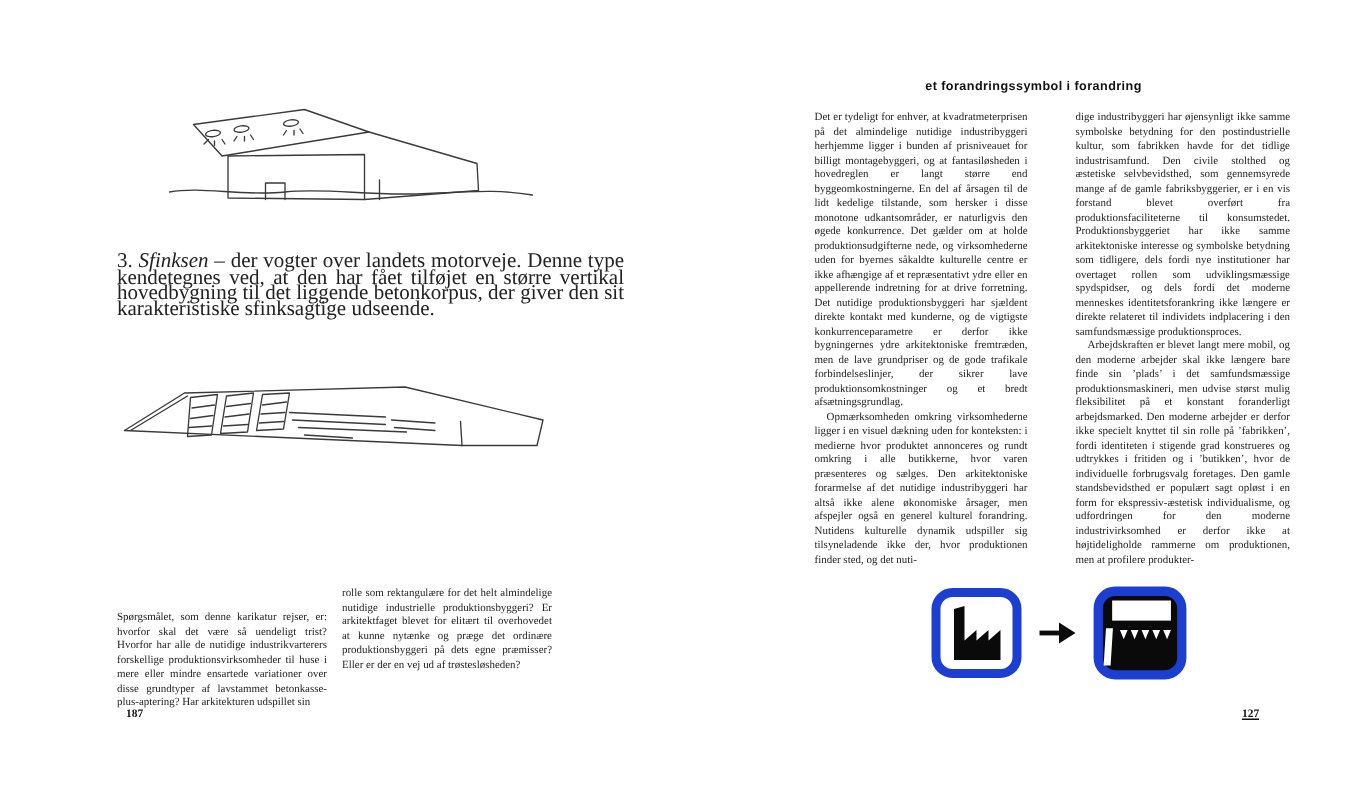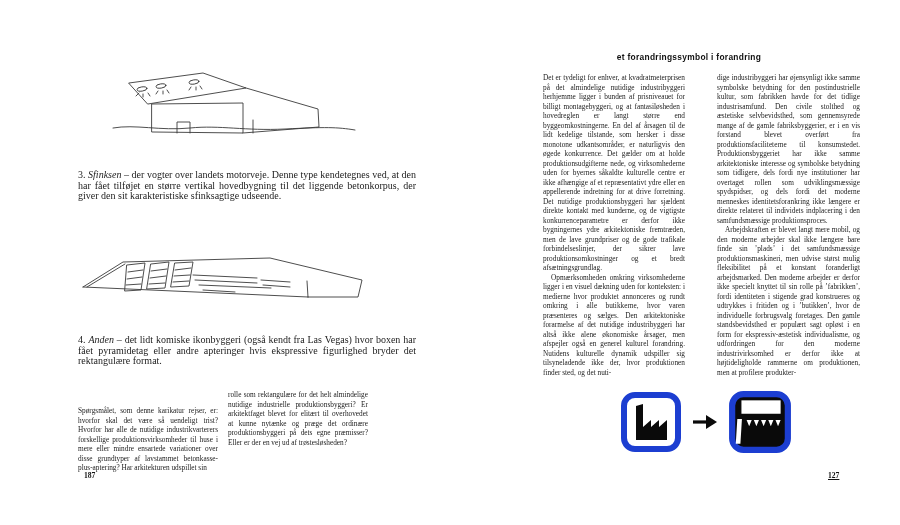--- a/index.html
+++ b/index.html
@@ -4,21 +4,21 @@
 <style>
   html,body{margin:0;padding:0;}
   body{
     width:900px;height:525px;position:relative;overflow:hidden;
     background:#ffffff;color:#1c1c1c;
     font-family:"Liberation Serif","DejaVu Serif",serif;
   }
   .abs{position:absolute;}
   .sketch svg{display:block;}
   .sketch path,.sketch ellipse{fill:none;stroke:#3a3a3a;stroke-width:0.9;stroke-linecap:round;stroke-linejoin:round;}
-  .caption{font-size:10px;line-height:10.6px;text-align:justify;color:#222;}
+  .caption{font-size:14px;line-height:10.6px;text-align:justify;color:#222;}
   .body-col{font-size:7.3px;line-height:9.5px;text-align:justify;color:#222;}
   .body-col p{margin:0;}
   .body-col p.indent{text-indent:8px;}
   .pagenum{font-size:7.6px;font-weight:bold;color:#111;}
   .chapter-head{
     font-family:"Liberation Sans","DejaVu Sans",sans-serif;
     font-weight:bold;font-size:8.4px;letter-spacing:0.3px;text-align:center;color:#111;
   }
   .iconrow{display:flex;align-items:center;gap:9px;}
 </style>
@@ -59,24 +59,20 @@
       <path d="M53 22 L68 20 M52 29 L67 27 M51 35 L66 34"></path>
       <path d="M76 14 L94 12 L90 38 L72 39 Z"></path>
       <path d="M76 21 L92 19 M75 28 L91 26 M74 34 L90 33"></path>
       <path d="M100 13 L118 12 L114 36 L96 37 Z"></path>
       <path d="M100 20 L116 18 M99 26 L115 25 M98 32 L114 31"></path>
       <path d="M118 25 L182 28 M120 30 L182 33 M124 35 L196 38 M128 40 L160 42"></path>
       <path d="M186 30 L215 32 M188 35 L215 37"></path>
     </svg>
   </div>
 
-  <p class="abs caption" style="left:78px;top:335px;width:338px;margin:0;">
-    <span>4.</span>
-    <i>Anden</i><span> – det lidt komiske ikonbyggeri (også kendt fra Las Vegas) hvor boxen har fået pyramidetag eller andre apteringer hvis ekspressive figurlighed bryder det rektangulære format.</span>
-  </p>
 
   <div class="abs body-col" style="left:78px;top:390px;width:140px;margin-top:16px;">
     <p>Spørgsmålet, som denne karikatur rejser, er: hvorfor skal det være så uendeligt trist? Hvorfor har alle de nutidige industrikvarterers forskellige produktionsvirksomheder til huse i mere eller mindre ensartede variationer over disse grundtyper af lavstammet betonkasse-plus-aptering? Har arkitekturen udspillet sin</p>
   </div>
   <div class="abs body-col" style="left:228px;top:390px;width:140px;">
     <p>rolle som rektangulære for det helt almindelige nutidige industrielle produktionsbyggeri? Er arkitektfaget blevet for elitært til overhovedet at kunne nytænke og præge det ordinære produktionsbyggeri på dets egne præmisser? Eller er der en vej ud af trøstesløsheden?</p>
   </div>
 
   <div class="abs pagenum" style="left:84px;top:471px;">187</div>
 </div>

